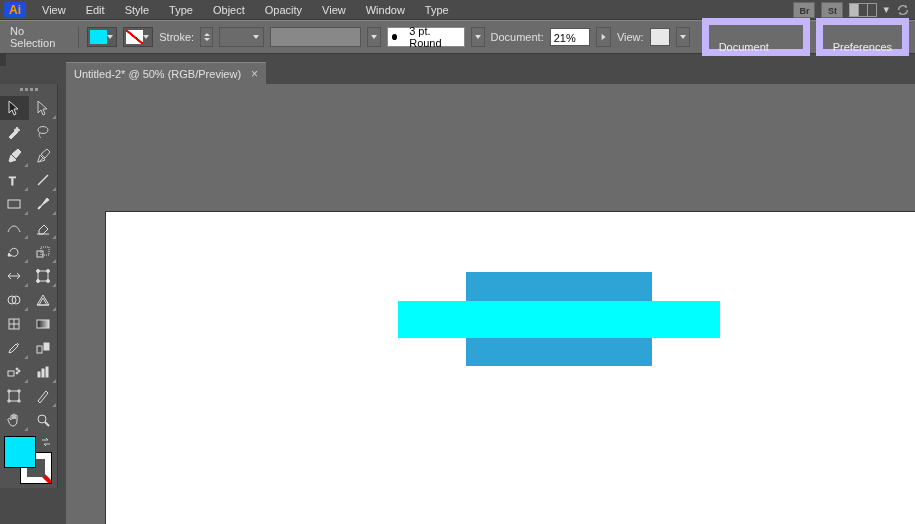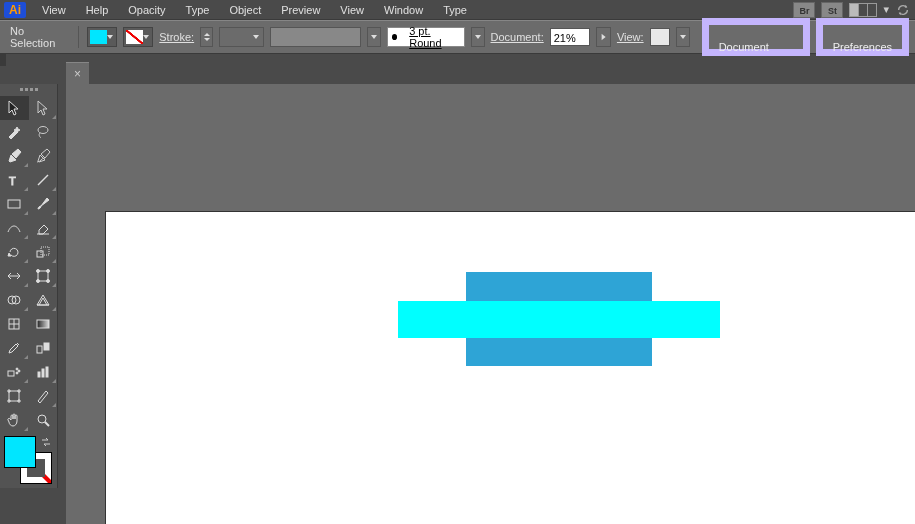--- a/index.html
+++ b/index.html
@@ -18,29 +18,29 @@
   .sync-icon { width: 16px; height: 16px; color: #999; display: flex; align-items: center; justify-content: center; }
 
   
   .optionsbar { height: 34px; background: #6b6b6b; border-top: 1px solid #868686; border-bottom: 1px solid #3a3a3a; display: flex; align-items: center; padding: 0 6px; gap: 6px; }
   .sel-label { color: #e0e0e0; padding: 0 4px; }
   .swatch-btn { width: 30px; height: 20px; background: #5a5a5a; border: 1px solid #444; display: flex; align-items: center; position: relative; }
   .swatch-fill { width: 18px; height: 14px; margin-left: 2px; }
   .swatch-none { position: relative; }
   .swatch-none::after { content: ""; position: absolute; left: 0; top: 0; right: 0; bottom: 0; background: linear-gradient(to top right, transparent 44%, #e00 46%, #e00 54%, transparent 56%); }
   .dd-caret { margin-left: auto; margin-right: 3px; width: 0; height: 0; border-left: 3px solid transparent; border-right: 3px solid transparent; border-top: 4px solid #ddd; }
-  .obar-label { color: #e0e0e0; text-decoration: underline; }
+  .obar-label { color: #e0e0e0; }
   .stepper { width: 14px; height: 20px; background: #6b6b6b; border: 1px solid #555; display: flex; flex-direction: column; justify-content: center; align-items: center; gap: 2px; }
   .stepper div { width: 0; height: 0; border-left: 3px solid transparent; border-right: 3px solid transparent; }
   .stepper .up { border-bottom: 3px solid #ddd; }
   .stepper .down { border-top: 3px solid #ddd; }
   .combo { height: 20px; background: #6b6b6b; border: 1px solid #555; display: flex; align-items: center; }
   .combo-arrow { width: 14px; display: flex; align-items: center; justify-content: center; }
   .brush-preview { width: 100px; height: 20px; background: #888; border: 1px solid #555; }
-  .white-combo { background: #fff; color: #000; height: 20px; border: 1px solid #888; display: flex; align-items: center; padding: 0 4px; gap: 12px; text-decoration: underline; }
+  .white-combo { background: #fff; color: #000; height: 20px; border: 1px solid #888; display: flex; align-items: center; padding: 0 4px; gap: 12px; }
   .dot { width: 6px; height: 6px; background: #000; border-radius: 50%; }
   .opacity-field { width: 44px; height: 18px; background: #fff; color: #000; border: 1px solid #555; padding: 0 3px; line-height: 18px; }
   .arrow-btn { width: 16px; height: 20px; background: #6b6b6b; border: 1px solid #555; display: flex; align-items: center; justify-content: center; }
   .arrow-btn svg { fill: #ddd; }
   .style-swatch { width: 22px; height: 18px; background: #e8e8e8; border: 1px solid #555; }
   .opt-btn { height: 22px; padding: 12px 10px; background: #6b6b6b; border: 7px solid #c4b5fd; color: #eee; line-height: 20px; }
   .spacer { flex: 1; }
 
   
   .leftdock { position: absolute; left: 0; top: 54px; width: 6px; height: 12px; background: #3a3a3a; }
@@ -75,25 +75,25 @@
   .shape-cyan { position: absolute; background: #00ffff; }
 
   .divider { width: 1px; height: 22px; background: #555; margin: 0 2px; }
 </style>
 </head>
 <body>
 
 <div class="menubar">
   <div class="logo">Ai</div>
   <div class="menu-item">View</div>
-  <div class="menu-item">Help</div>
-  <div class="menu-item">Opacity</div>
+  <div class="menu-item">Edit</div>
+  <div class="menu-item">Style</div>
   <div class="menu-item">Type</div>
   <div class="menu-item">Object</div>
-  <div class="menu-item">Preview</div>
+  <div class="menu-item">Opacity</div>
   <div class="menu-item">View</div>
   <div class="menu-item">Window</div>
   <div class="menu-item">Type</div>
   <div class="menubar-right">
     <div class="app-switch">Br</div>
     <div class="app-switch">St</div>
     <div class="workspace-sw">
       <div class="active"></div>
         <div></div>
         <div></div>
@@ -168,20 +168,21 @@
 
   <div class="spacer"></div>
   <div class="opt-btn">Document Setup</div>
   <div class="opt-btn">Preferences</div>
 </div>
 
 <div class="leftdock"></div>
 
 <div class="tabbar">
   <div class="doc-tab">
+    <span>Untitled-2* @ 50% (RGB/Preview)</span>
     <span class="tab-close">×</span>
   </div>
 </div>
 
 <div class="toolbar">
   <div class="toolbar-grip">
       <div></div>
       <div></div>
       <div></div>
       <div></div>

